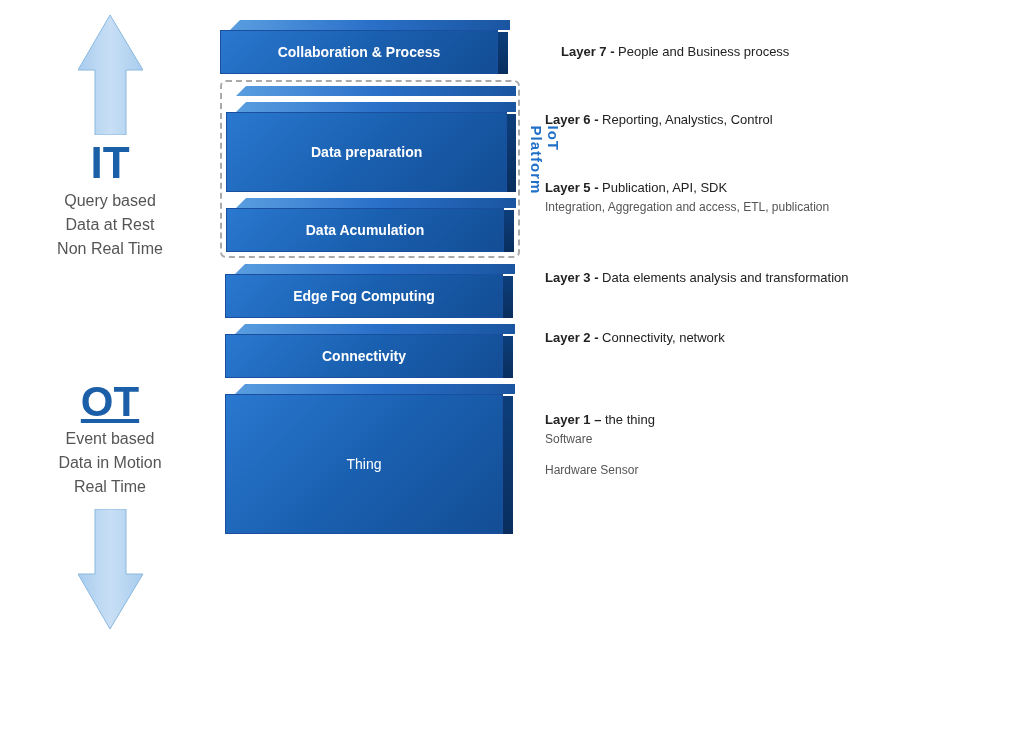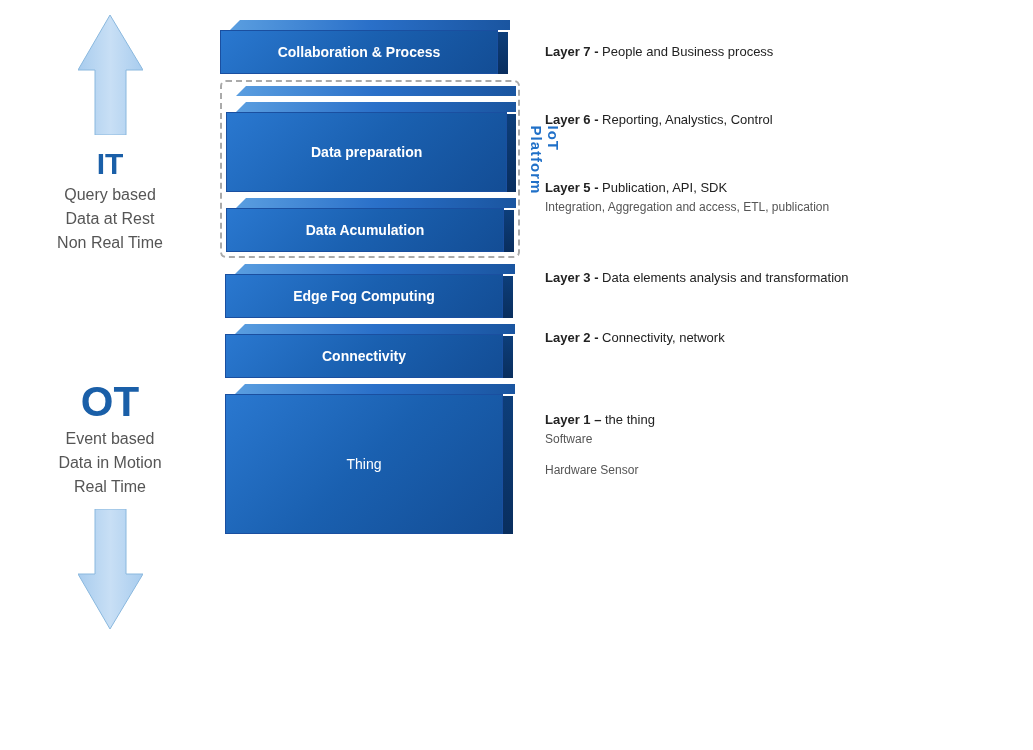--- a/index.html
+++ b/index.html
@@ -23,32 +23,32 @@
     .left-column {
       width: 200px;
       display: flex;
       flex-direction: column;
       align-items: center;
       justify-content: center;
       flex-shrink: 0;
     }
 
     .label-IT {
-      font-size: 30px;
+      font-size: 44px;
       font-weight: bold;
       color: #1a5fa8;
       line-height: 1;
-      margin-top: 8px;
     }
 
     .label-OT {
       font-size: 42px;
       font-weight: bold;
       color: #1a5fa8;
       line-height: 1;
+      text-decoration: underline;
     }
 
     .sub-text {
       font-size: 16px;
       color: #555;
       text-align: center;
       line-height: 1.5;
       margin: 4px 0;
     }
 
@@ -251,21 +251,21 @@
           <span style="color:#fff; font-weight:normal; font-size:14px;">Thing</span>
         </div>
         <div style="width:10px; background:linear-gradient(to bottom, #0d3e7a, #092e5e); margin-top:2px;"></div>
       </div>
     </div>
 
   </div>
 
   <div class="right-column">
 
-    <div class="layer-item" style="height:65px; padding-top:10px;">
+    <div class="layer-item" style="height:65px; padding-top:10px;margin-left:16px;">
       <div class="layer-title">
         <strong>Layer 7 -</strong><span> People and Business process</span>
       </div>
     </div>
 
     <div style="height:8px;"></div>
 
     <div class="layer-item" style="height:58px; padding-top:6px;">
       <div class="layer-title">
         <strong>Layer 6 -</strong><span> Reporting, Analystics, Control</span>

